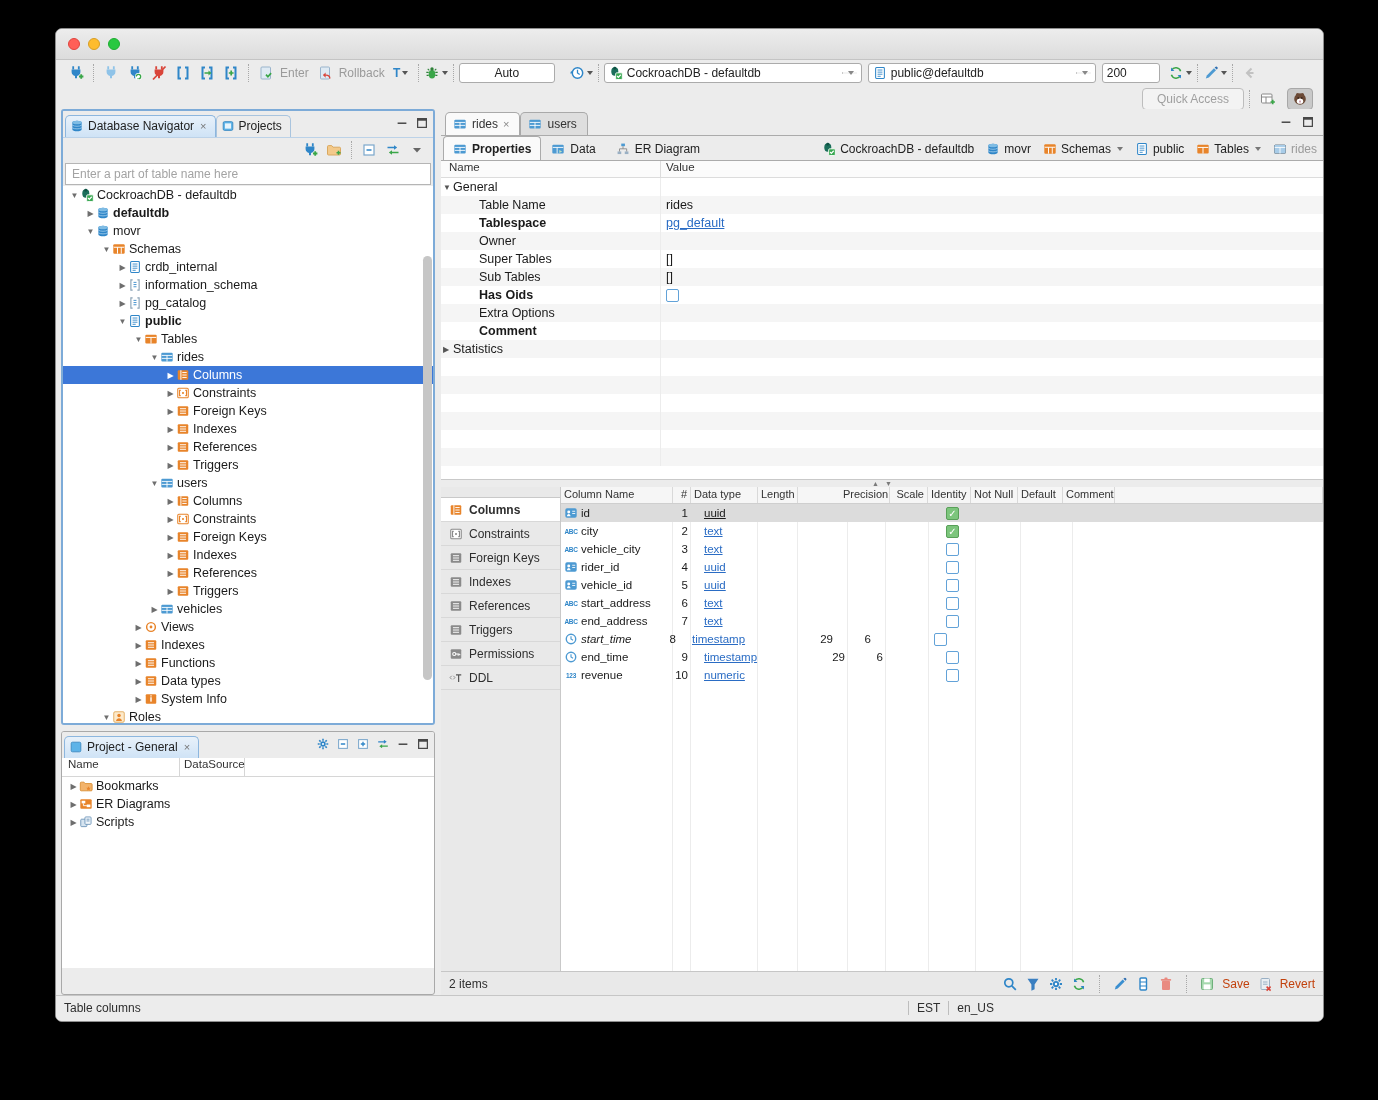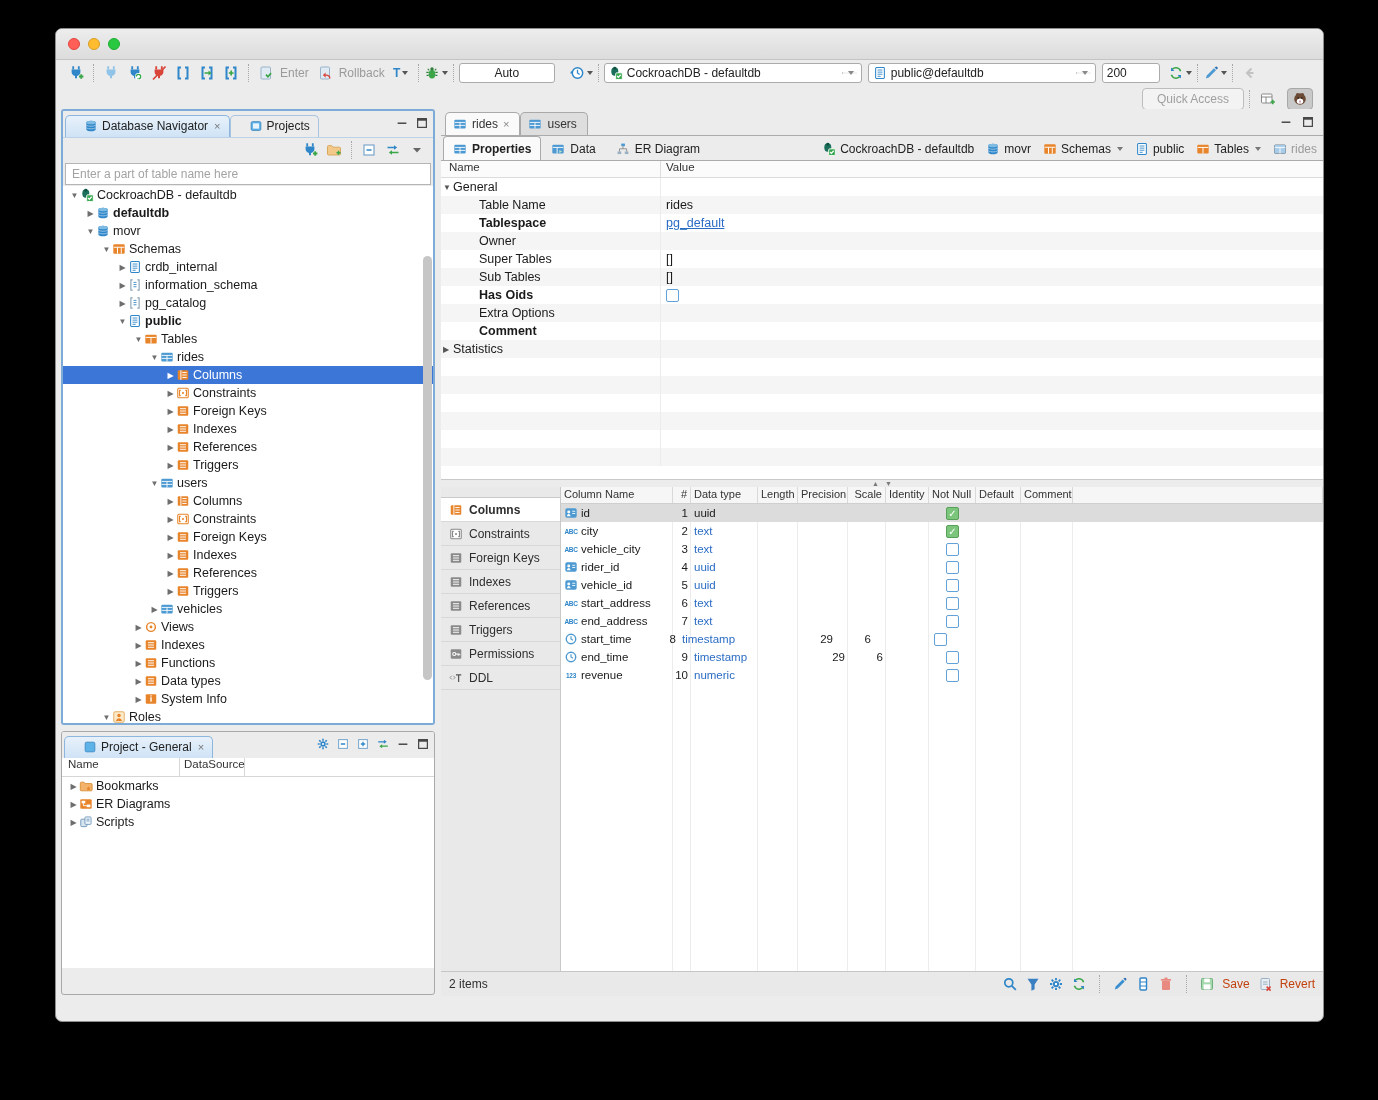--- a/index.html
+++ b/index.html
@@ -23,21 +23,21 @@
   .combo{background:#fff;border:1px solid #ababab;border-radius:3px;height:20px;display:flex;align-items:center;font-size:12px;color:#222;padding:8px 4px;box-sizing:border-box;flex:none;}
   .combo .arrowbox{margin-left:auto;border-left:1px solid #c9c9c9;align-self:stretch;display:flex;align-items:center;padding:0 3px;background:#f4f4f4;}
   .qa{border:1px solid #bdbdbd;border-radius:4px;color:#9f9f9f;font-size:12px;padding:3px 14px;background:#f3f3f3;}
   .persp{width:26px;height:22px;border-radius:4px;display:flex;align-items:center;justify-content:center;flex:none;}
   .persp.pressed{background:#c9c9c9;border:1px solid #a8a8a8;box-sizing:border-box;}
   
   .panel{position:absolute;background:#ececec;border:2px solid #7dabd8;border-radius:3px;box-sizing:border-box;overflow:hidden;}
   .nav-panel{left:5px;top:80px;width:374px;height:616px;}
   .proj-panel{left:5px;top:702px;width:374px;height:264px;border:1px solid #a9a9a9;}
   .ptabs{height:26px;display:flex;align-items:flex-end;padding-left:2px;position:relative;background:#ececec;}
-  .ptab{display:flex;align-items:center;gap:4px;font-size:12px;color:#222;padding:3px 8px 4px 18px;border:1px solid #a9c4de;border-bottom:none;border-radius:5px 5px 0 0;background:#ececec;}
+  .ptab{display:flex;align-items:center;gap:4px;font-size:12px;color:#222;padding:3px 8px 4px 4px;border:1px solid #a9c4de;border-bottom:none;border-radius:5px 5px 0 0;background:#ececec;}
   .ptab.active{background:linear-gradient(#e8f1fa,#cfe3f6);border-color:#8cb6de;}
   .ptab .close{color:#777;font-size:11px;margin-left:2px;}
   .pminmax{position:absolute;right:4px;top:5px;display:flex;gap:6px;}
   .ntoolbar{height:24px;display:flex;align-items:center;justify-content:flex-end;padding-right:4px;background:#ececec;border-top:1px solid #bcd2e8;}
   .filter{margin:1px 2px;height:20px;background:#fff;border:1px solid #b5b5b5;display:flex;align-items:center;padding-left:6px;font-size:12px;color:#a3a3a3;}
   .tree{background:#fff;position:relative;height:541px;overflow:hidden;}
   .trow{height:18px;display:flex;align-items:center;font-size:12.5px;color:#1a1a1a;white-space:nowrap;}
   .trow .arr{width:11px;text-align:center;font-size:8px;color:#6e6e6e;flex:none;}
   .trow .lbl{margin-left:3px;}
   .trow.sel{background:#3c77d8;color:#fff;}
@@ -91,21 +91,21 @@
   .grid{position:absolute;left:120px;top:378px;width:762px;height:484px;background:#fff;overflow:hidden;}
   .ghead{height:16px;display:flex;font-size:11px;color:#333;background:#f6f6f6;border-bottom:1px solid #cfcfcf;}
   .ghead .hc{box-sizing:border-box;border-right:1px solid #d9d9d9;padding:1px 3px 0 3px;white-space:nowrap;overflow:hidden;}
   .gbody{position:relative;}
   .gline{position:absolute;top:0;bottom:0;width:1px;background:#ececec;}
   .grow{height:18px;display:flex;font-size:11.5px;color:#1a1a1a;position:relative;}
   .grow.sel{background:#dcdcdc;}
   .grow .gc{box-sizing:border-box;padding:0 3px;display:flex;align-items:center;white-space:nowrap;overflow:hidden;height:18px;}
   .grow .gc.r{justify-content:flex-end;}
   .grow .gc.c{justify-content:center;}
-  .typelink{color:#2a6cc4;}
+  .typelink{color:#2a6cc4;text-decoration:underline;margin-left:10px;}
   .grow.sel .typelink{color:#1a1a1a;}
   .namecell{display:flex;align-items:center;gap:3px;}
   
   .gridbar{position:absolute;left:0;top:862px;width:882px;height:25px;background:#e9e9e9;border-top:1px solid #c6c6c6;display:flex;align-items:center;font-size:12px;color:#2e2e2e;padding:0 8px;box-sizing:border-box;}
   .gridbar .ficons{margin-left:auto;display:flex;align-items:center;gap:7px;}
   .graytxt{color:#c2410c;font-size:12px;}
   
   .i{display:inline-flex;width:16px;height:16px;align-items:center;justify-content:center;flex:none;}
   .i svg{display:block;}
   .tico{font-size:6.5px;font-weight:bold;color:#2f86c8;letter-spacing:-.3px;}
@@ -1141,21 +1141,21 @@
           <span>DDL</span>
         </div>
       </div>
 
     <div class="grid">
       <div class="ghead" id="gridHead">
           <span class="hc" style="width: 112px;">Column Name</span>
           <span class="hc" style="width: 18px; text-align: right;">#</span>
           <span class="hc" style="width: 67px;">Data type</span>
           <span class="hc" style="width: 40px; text-align: right;">Length</span>
-          <span class="hc" style="width: 50px; text-align: right;">Precision</span>
+          <span class="hc" style="width: 50px; text-align: right; margin-left: 42px;">Precision</span>
           <span class="hc" style="width: 38px; text-align: right;">Scale</span>
           <span class="hc" style="width: 43px;">Identity</span>
           <span class="hc" style="width: 47px;">Not Null</span>
           <span class="hc" style="width: 45px;">Default</span>
           <span class="hc" style="width: 52px;">Comment</span>
           <span class="hc" style="flex: 1 1 0%;"></span>
         </div>
       <div class="gbody" id="gridBody" style="height:467px;">
           <div class="gline" style="left: 111px;"></div>
           <div class="gline" style="left: 129px;"></div>
@@ -1435,21 +1435,21 @@
               <span class="cb"></span>
             </span>
             <span class="gc" style="width: 45px; flex: 0 0 auto;">
               <span></span>
             </span>
             <span class="gc" style="width: 52px; flex: 0 0 auto;">
               <span></span>
             </span>
           </div>
           <div class="grow">
-            <span class="gc" style="width: 100px; flex: 0 0 auto;">
+            <span class="gc" style="width: 100px; flex: 0 0 auto; font-style: italic;">
               <span class="namecell">
                 <span class="i mini">
                   <svg width="16" height="16" viewBox="0 0 16 16" xmlns="http://www.w3.org/2000/svg">
                     <circle cx="8" cy="8" r="5.4" fill="#fff" stroke="#4d9ad2" stroke-width="1.6"></circle>
                     <path d="M8 4.8V8l2.3 1.5" stroke="#4d9ad2" stroke-width="1.3" fill="none"></path>
                   </svg>
                 </span>
                 <span>start_time</span>
               </span>
             </span>
@@ -1623,13 +1623,22 @@
               <rect x="4" y="2.5" width="8.5" height="11" rx="1" fill="#e9eef3" stroke="#9ab0c4"></rect>
               <path d="M6 6h4.5M6 8.2h4.5" stroke="#9ab0c4"></path>
               <path d="M9.6 10.6l4 4M13.6 10.6l-4 4" stroke="#d9453a" stroke-width="1.5"></path>
             </svg>
           </span>
         <span class="graytxt">Revert</span>
       </div>
     </div>
   </div>
 
+  <div class="statusbar">
+    <span class="lefttxt">Table columns</span>
+    <div class="rightgrp">
+      <span class="ssep"></span>
+      <span>EST</span>
+      <span class="ssep"></span>
+      <span>en_US</span>
+    </div>
+  </div>
 </div>
 
 </body></html>

